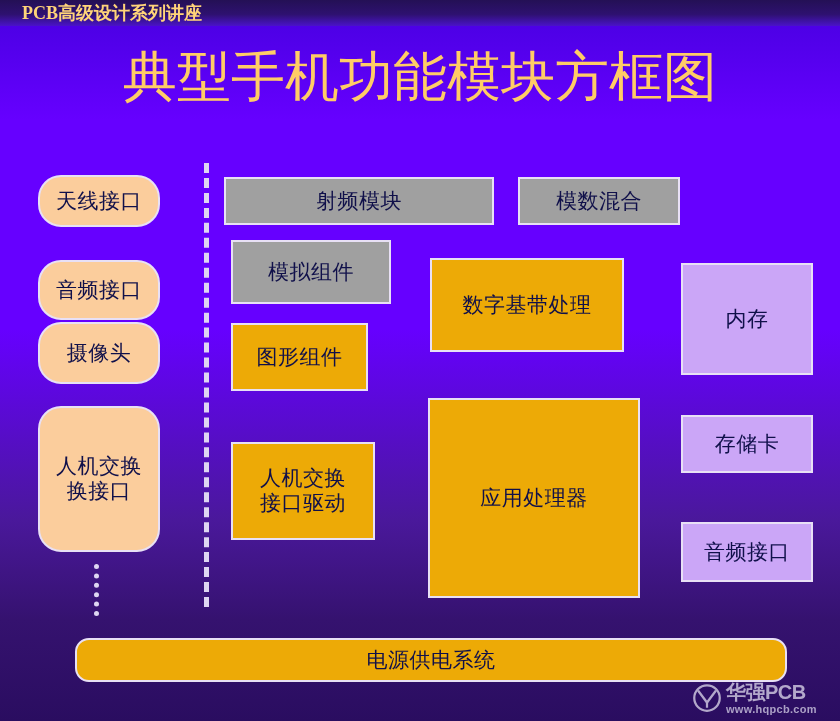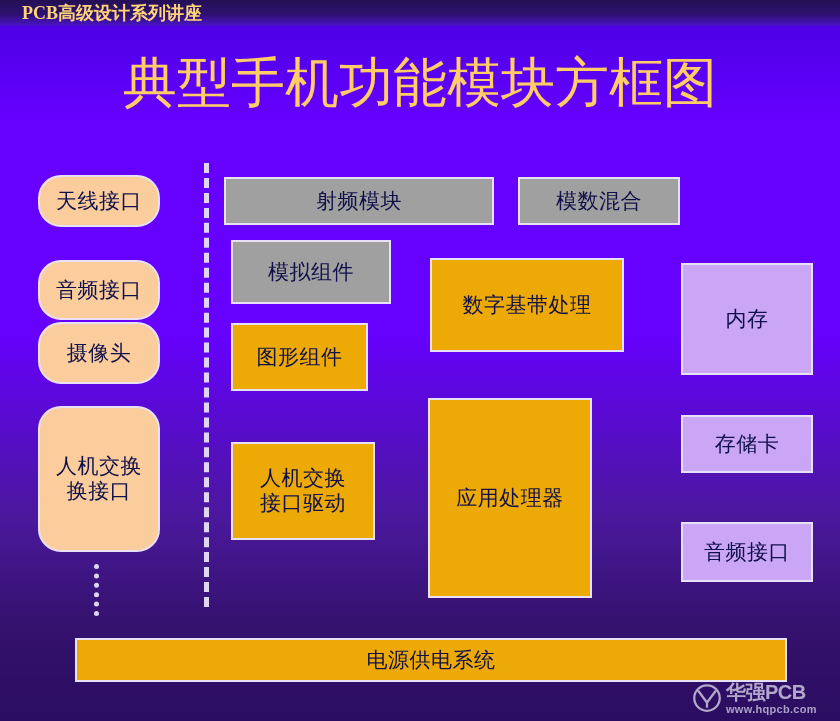--- a/index.html
+++ b/index.html
@@ -41,21 +41,21 @@
     font-size: 18px;
     line-height: 24px;
     color: #ffd479;
     white-space: nowrap;
     letter-spacing: 0px;
   }
 
   
   #slide-title {
     position: absolute;
-    left: 0; top: 52px;
+    left: 0; top: 46px;
     width: 840px;
     text-align: center;
     font-family: "Liberation Serif", "DejaVu Serif", serif;
     font-size: 54px;
     line-height: 62px;
     color: #ffcc66;
     white-space: nowrap;
   }
 
   
@@ -167,33 +167,33 @@
       <div class="block c-orange" style="left: 231px; top: 442px; width: 144px; height: 98px;">
         <span class="label">人机交换
 接口驱动</span>
       </div>
       <div class="block c-gray" style="left: 518px; top: 177px; width: 162px; height: 48px;">
         <span class="label">模数混合</span>
       </div>
       <div class="block c-orange" style="left: 430px; top: 258px; width: 194px; height: 94px;">
         <span class="label">数字基带处理</span>
       </div>
-      <div class="block c-orange" style="left: 428px; top: 398px; width: 164px; height: 200px;">
+      <div class="block c-orange" style="left: 428px; top: 398px; width: 212px; height: 200px;">
         <span class="label">应用处理器</span>
       </div>
       <div class="block c-lilac" style="left: 681px; top: 263px; width: 132px; height: 112px;">
         <span class="label">内存</span>
       </div>
       <div class="block c-lilac" style="left: 681px; top: 415px; width: 132px; height: 58px;">
         <span class="label">存储卡</span>
       </div>
       <div class="block c-lilac" style="left: 681px; top: 522px; width: 132px; height: 60px;">
         <span class="label">音频接口</span>
       </div>
-      <div class="block c-orange" style="left: 75px; top: 638px; width: 712px; height: 44px;">
+      <div class="block c-orange" style="left: 75px; top: 638px; width: 712px; height: 44px; border-radius: 14px;">
         <span class="label">电源供电系统</span>
       </div>
     </div>
 
   <div id="watermark">
     <svg class="wm-mark" viewBox="0 0 40 40">
       <circle cx="20" cy="20" r="17" fill="none" stroke="#d9d4e8" stroke-width="3"></circle>
       <path d="M8 10 L20 26 L32 10" fill="none" stroke="#d9d4e8" stroke-width="3"></path>
       <line x1="20" y1="26" x2="20" y2="33" stroke="#d9d4e8" stroke-width="3"></line>
     </svg>

